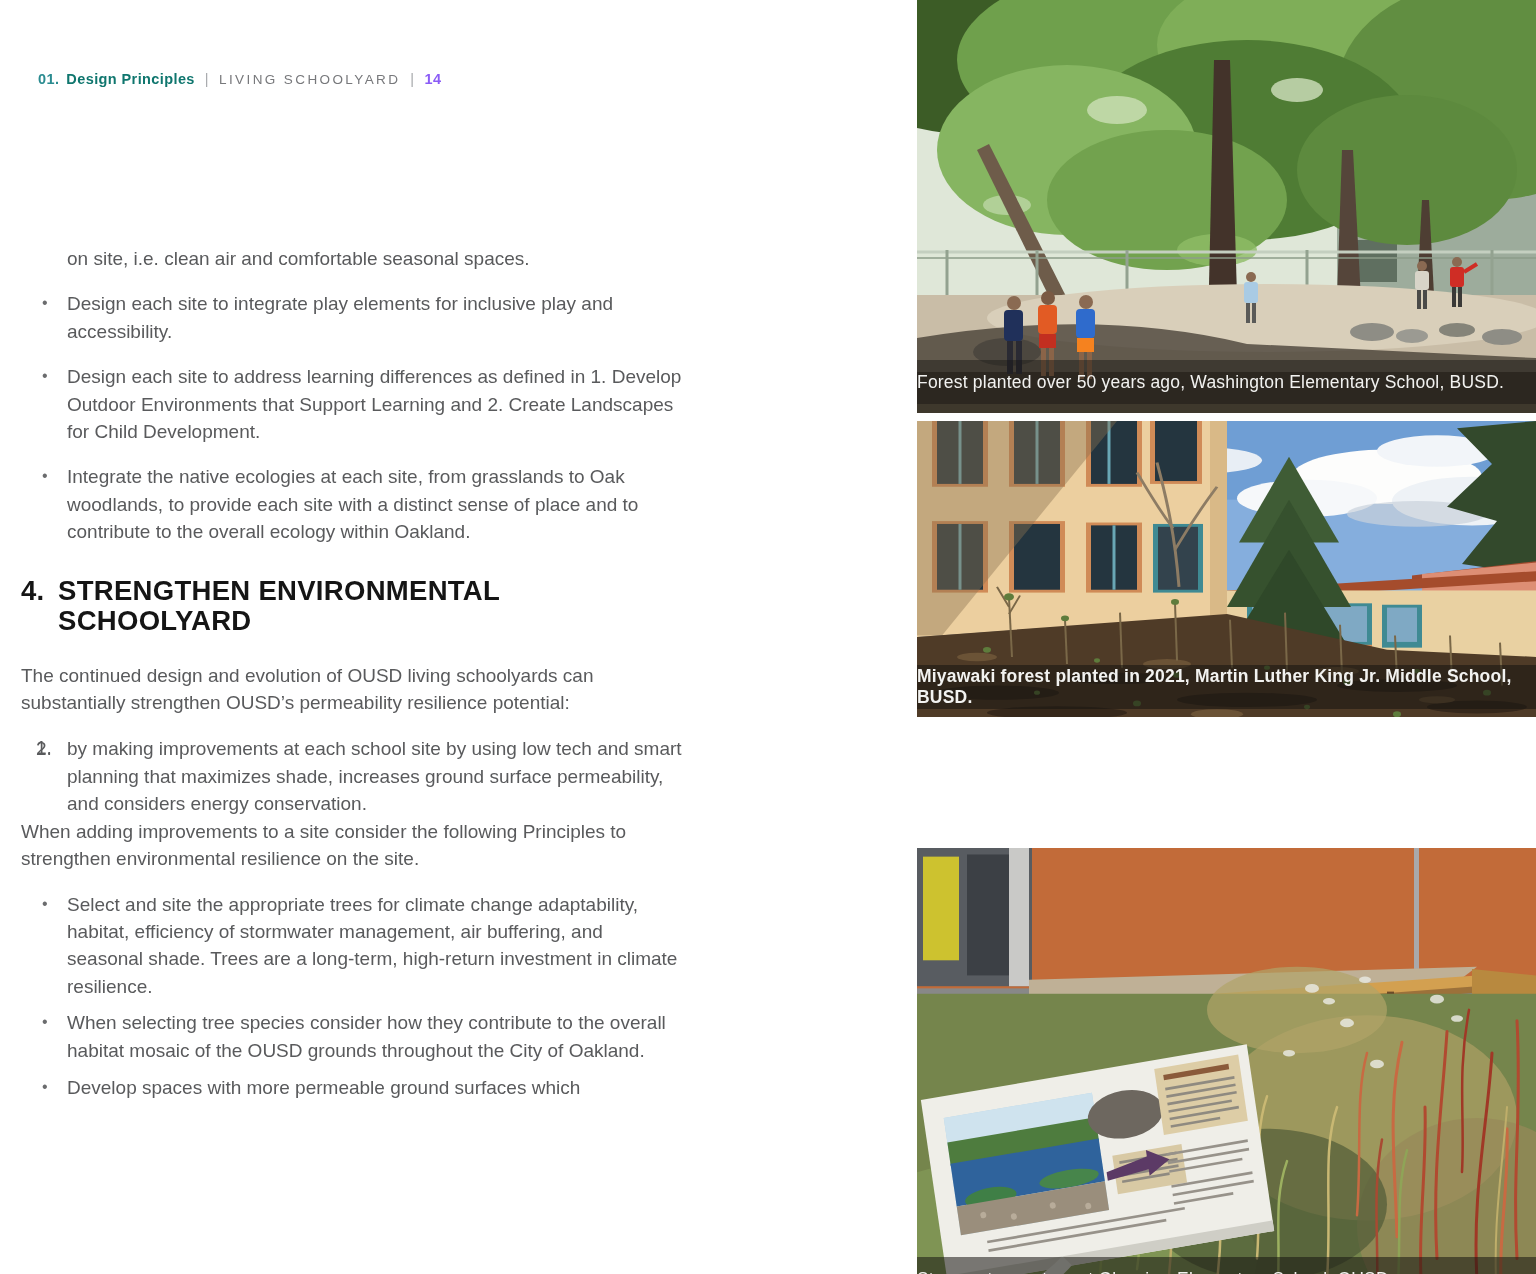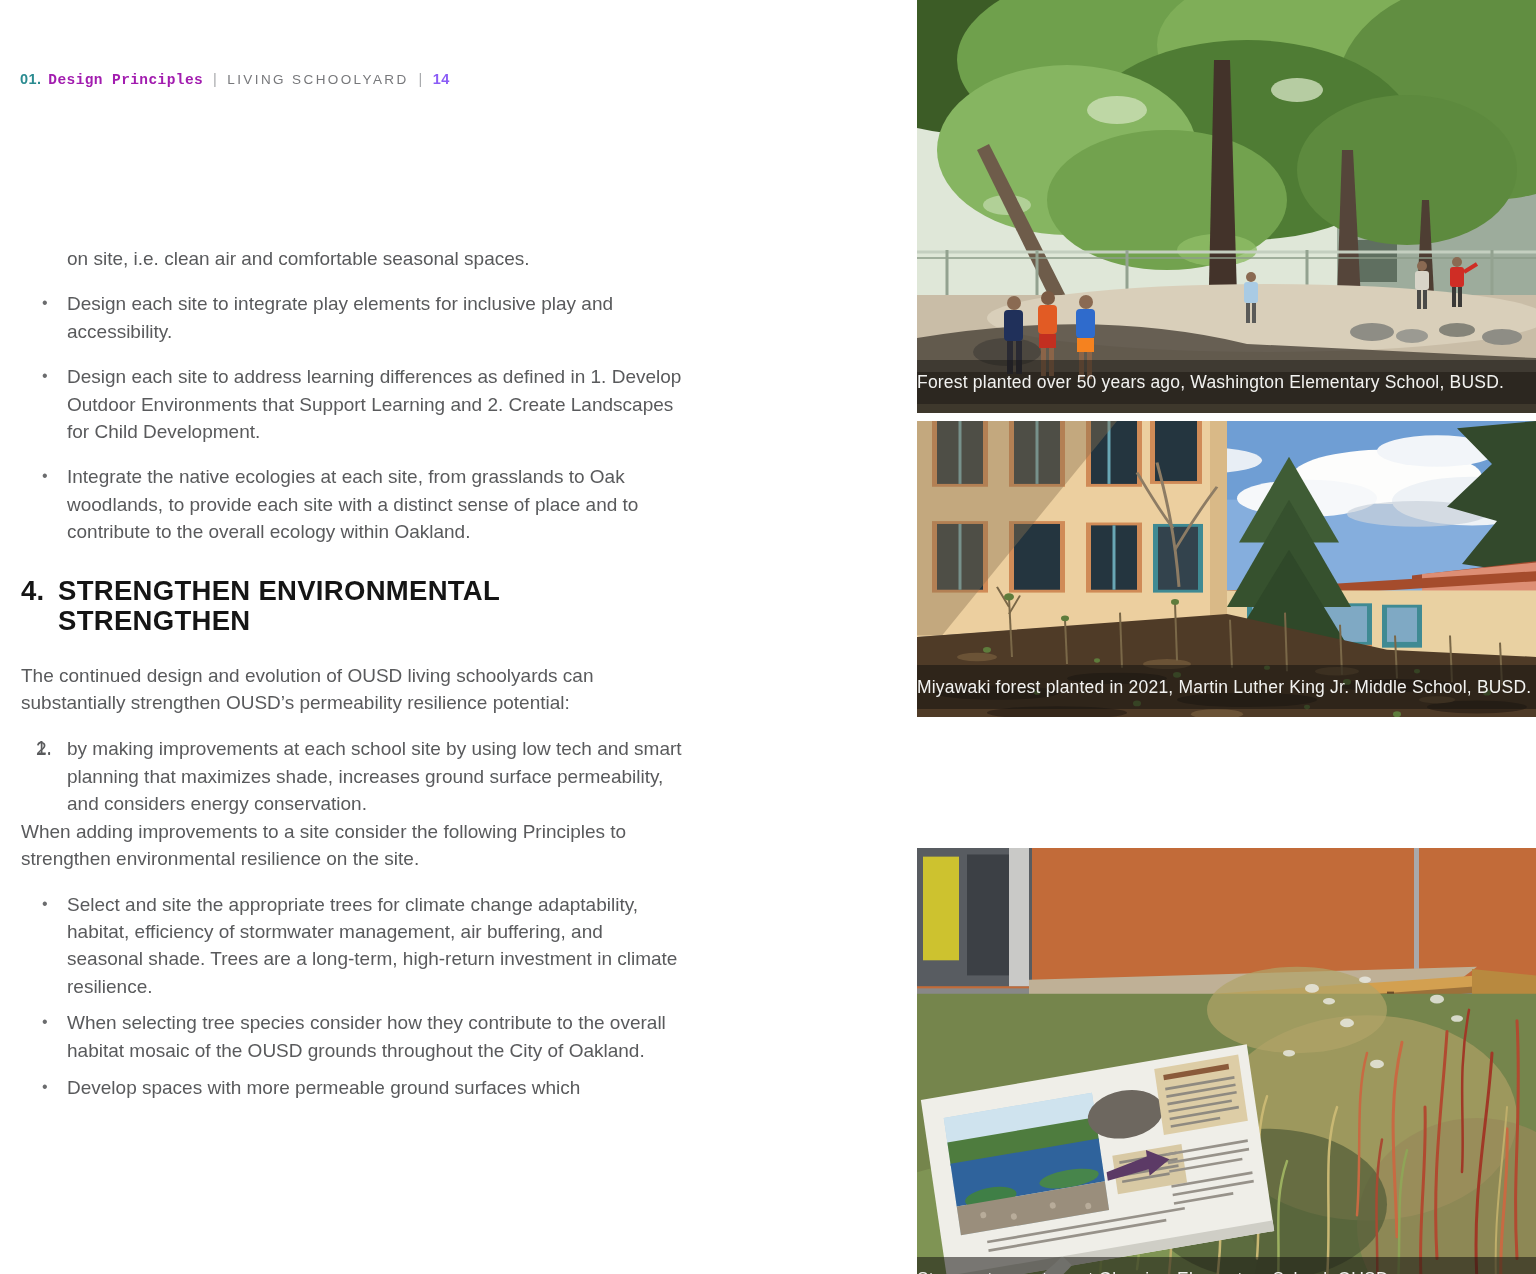--- a/index.html
+++ b/index.html
@@ -5,26 +5,26 @@
   html,body{margin:0;padding:0;}
   body{
     width:1536px;height:1274px;background:#ffffff;position:relative;overflow:hidden;
     font-family:"Liberation Sans", sans-serif;
     -webkit-font-smoothing:antialiased;
   }
   .page{position:absolute;inset:0;}
 
   
   .runhead{
-    position:absolute;left:20px;top:71px;
+    position:absolute;left:38px;top:71px;
     display:flex;align-items:baseline;gap:10px;
     font-size:14.5px;letter-spacing:.4px;white-space:nowrap;
   }
   .rh-num{color:#2a8b90;font-weight:bold;}
-  .rh-title{color:#a21caf;font-weight:bold;margin-left:-3px;font-family:Liberation Mono, monospace;}
+  .rh-title{color:#0f766e;font-weight:bold;margin-left:-3px;}
   .rh-sep{color:#a7a9ac;font-weight:normal;}
   .rh-doc{color:#77787b;letter-spacing:2.4px;font-size:13.5px;}
   .rh-page{color:#8b5cf6;font-weight:bold;}
 
   
   .textcol{
     position:absolute;left:21px;top:245px;width:662px;
     color:#595a5c;font-size:19px;line-height:27.4px;
   }
   .cont{padding-left:46px;}
@@ -43,21 +43,21 @@
   .h2 .num{width:37px;flex:none;}
   .num-item{position:relative;padding-left:46px;}
   .num-item .no{position:absolute;left:15px;top:0;}
 
   
   .photo{
     position:absolute;left:917px;width:619px;margin:0;overflow:hidden;background:#888;
   }
   .photo svg{display:block;width:100%;height:100%;}
   .p1{top:0;height:413px;}
-  .p2{top:421px;height:296px;}
+  .p2{top:421px;height:296px;font-weight:bold;}
   .p3{top:848px;height:460px;}
   .cap{
     position:absolute;left:0;right:0;height:44px;
     background:rgba(22,20,17,0.55);
     display:flex;align-items:center;
     box-sizing:border-box;
     color:#f2f2f0;font-size:17.5px;letter-spacing:.2px;
   }
   .p1 .cap{bottom:9px;background:rgba(22,20,17,0.45);}
   .p2 .cap{bottom:8px;}
@@ -91,21 +91,21 @@
     </div>
     <div class="bullet mt18">
       <span class="mk">•</span>
       <span>Integrate the native ecologies at each site, from grasslands to Oak woodlands, to provide each site with a distinct sense of place and to contribute to the overall ecology within Oakland.</span>
     </div>
 
     <div class="h2">
       <span class="num">4.</span>
       <span>
         <span style="display:block">STRENGTHEN ENVIRONMENTAL</span>
-        <span style="display:block">STRENGTHEN</span>
+        <span style="display:block">SCHOOLYARD</span>
       </span>
     </div>
 
     <div class="mt26">The continued design and evolution of OUSD living schoolyards can substantially strengthen OUSD’s permeability resilience potential:</div>
 
     <div class="num-item mt18">
       <span class="no">1.</span>
     </div>
     <div class="num-item mt19">
       <span class="no">2.</span>

